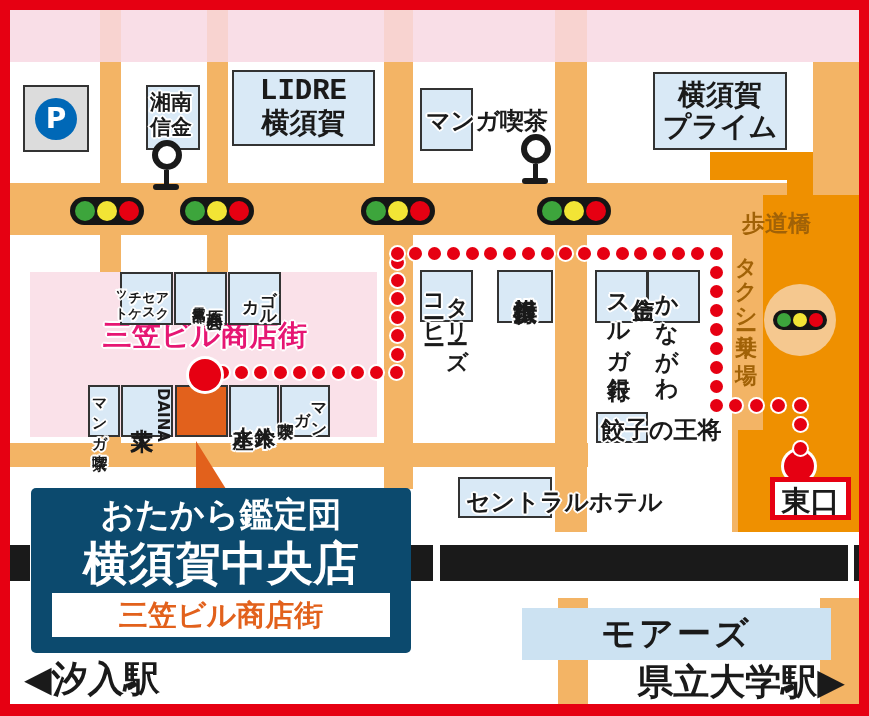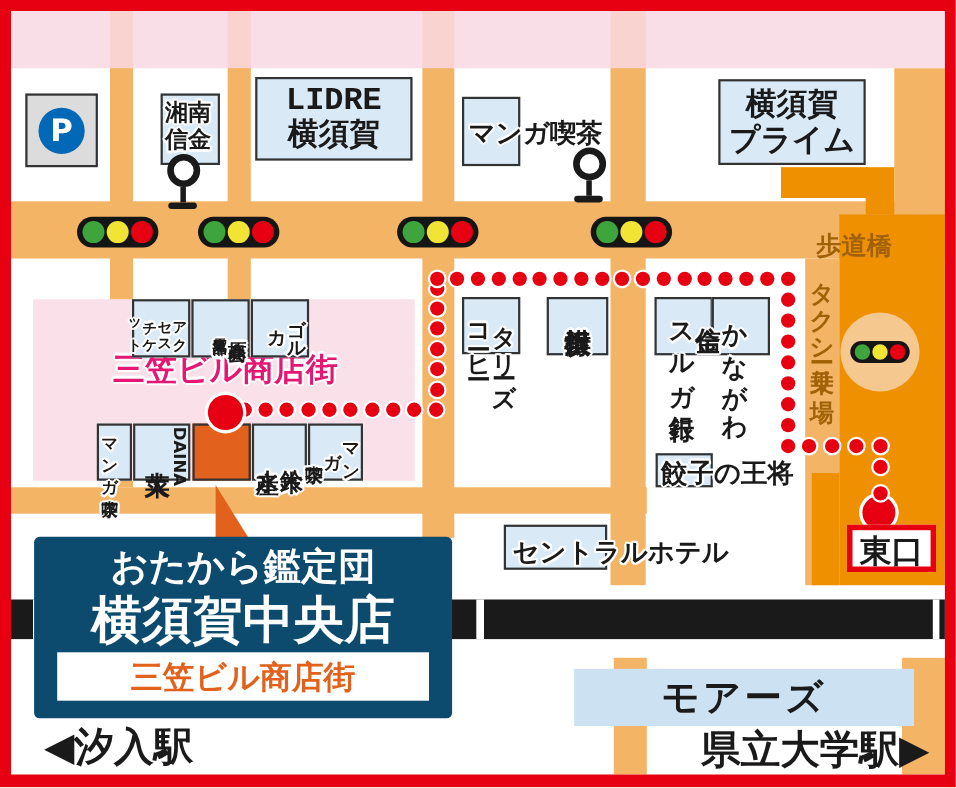--- a/index.html
+++ b/index.html
@@ -256,17 +256,17 @@
     </div>
   <div class="bigdot" style="left:189px;top:359px;width:32px;height:32px;"></div>
 
   <div class="pointer" style="left:196px;top:441px;"></div>
   <div class="callout">
     <div style="font-size:34px;margin-top:4px;">おたから鑑定団</div>
     <div style="font-size:46px;line-height:1.1;">横須賀中央店</div>
     <div class="inner">三笠ビル商店街</div>
   </div>
 
-  <div class="lbl" style="left:40px;top:655px;font-size:36px;z-index:5;">◀汐入駅</div>
+  <div class="lbl" style="left:24px;top:655px;font-size:36px;z-index:5;">◀汐入駅</div>
   <div class="lbl" style="left:620px;top:658px;width:225px;text-align:right;font-size:36px;z-index:5;">県立大学駅▶</div>
 
   <div class="frame"></div>
 </div>
 
 </body></html>

